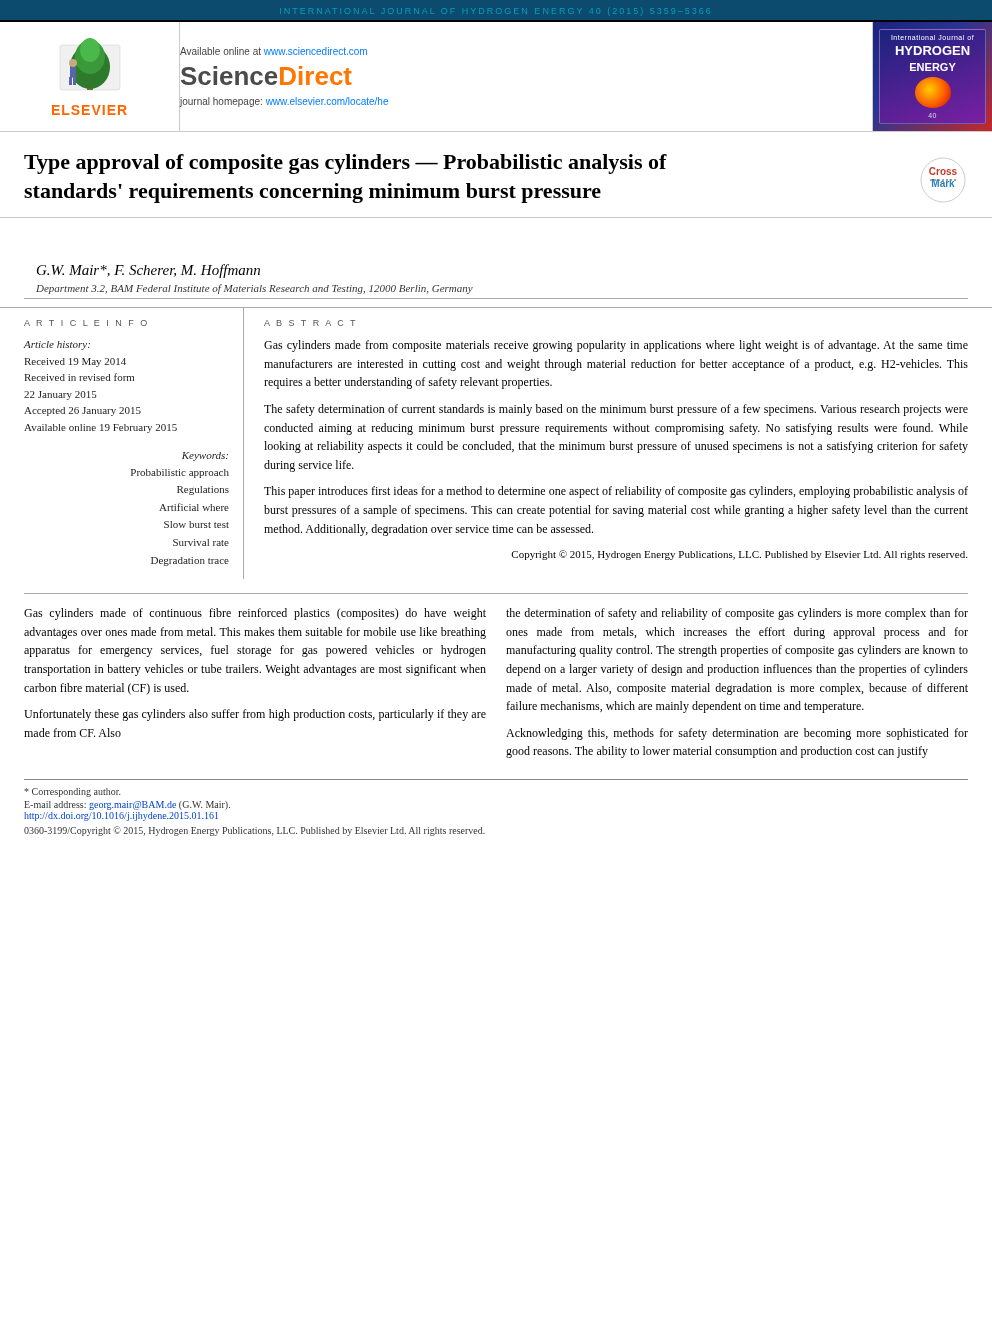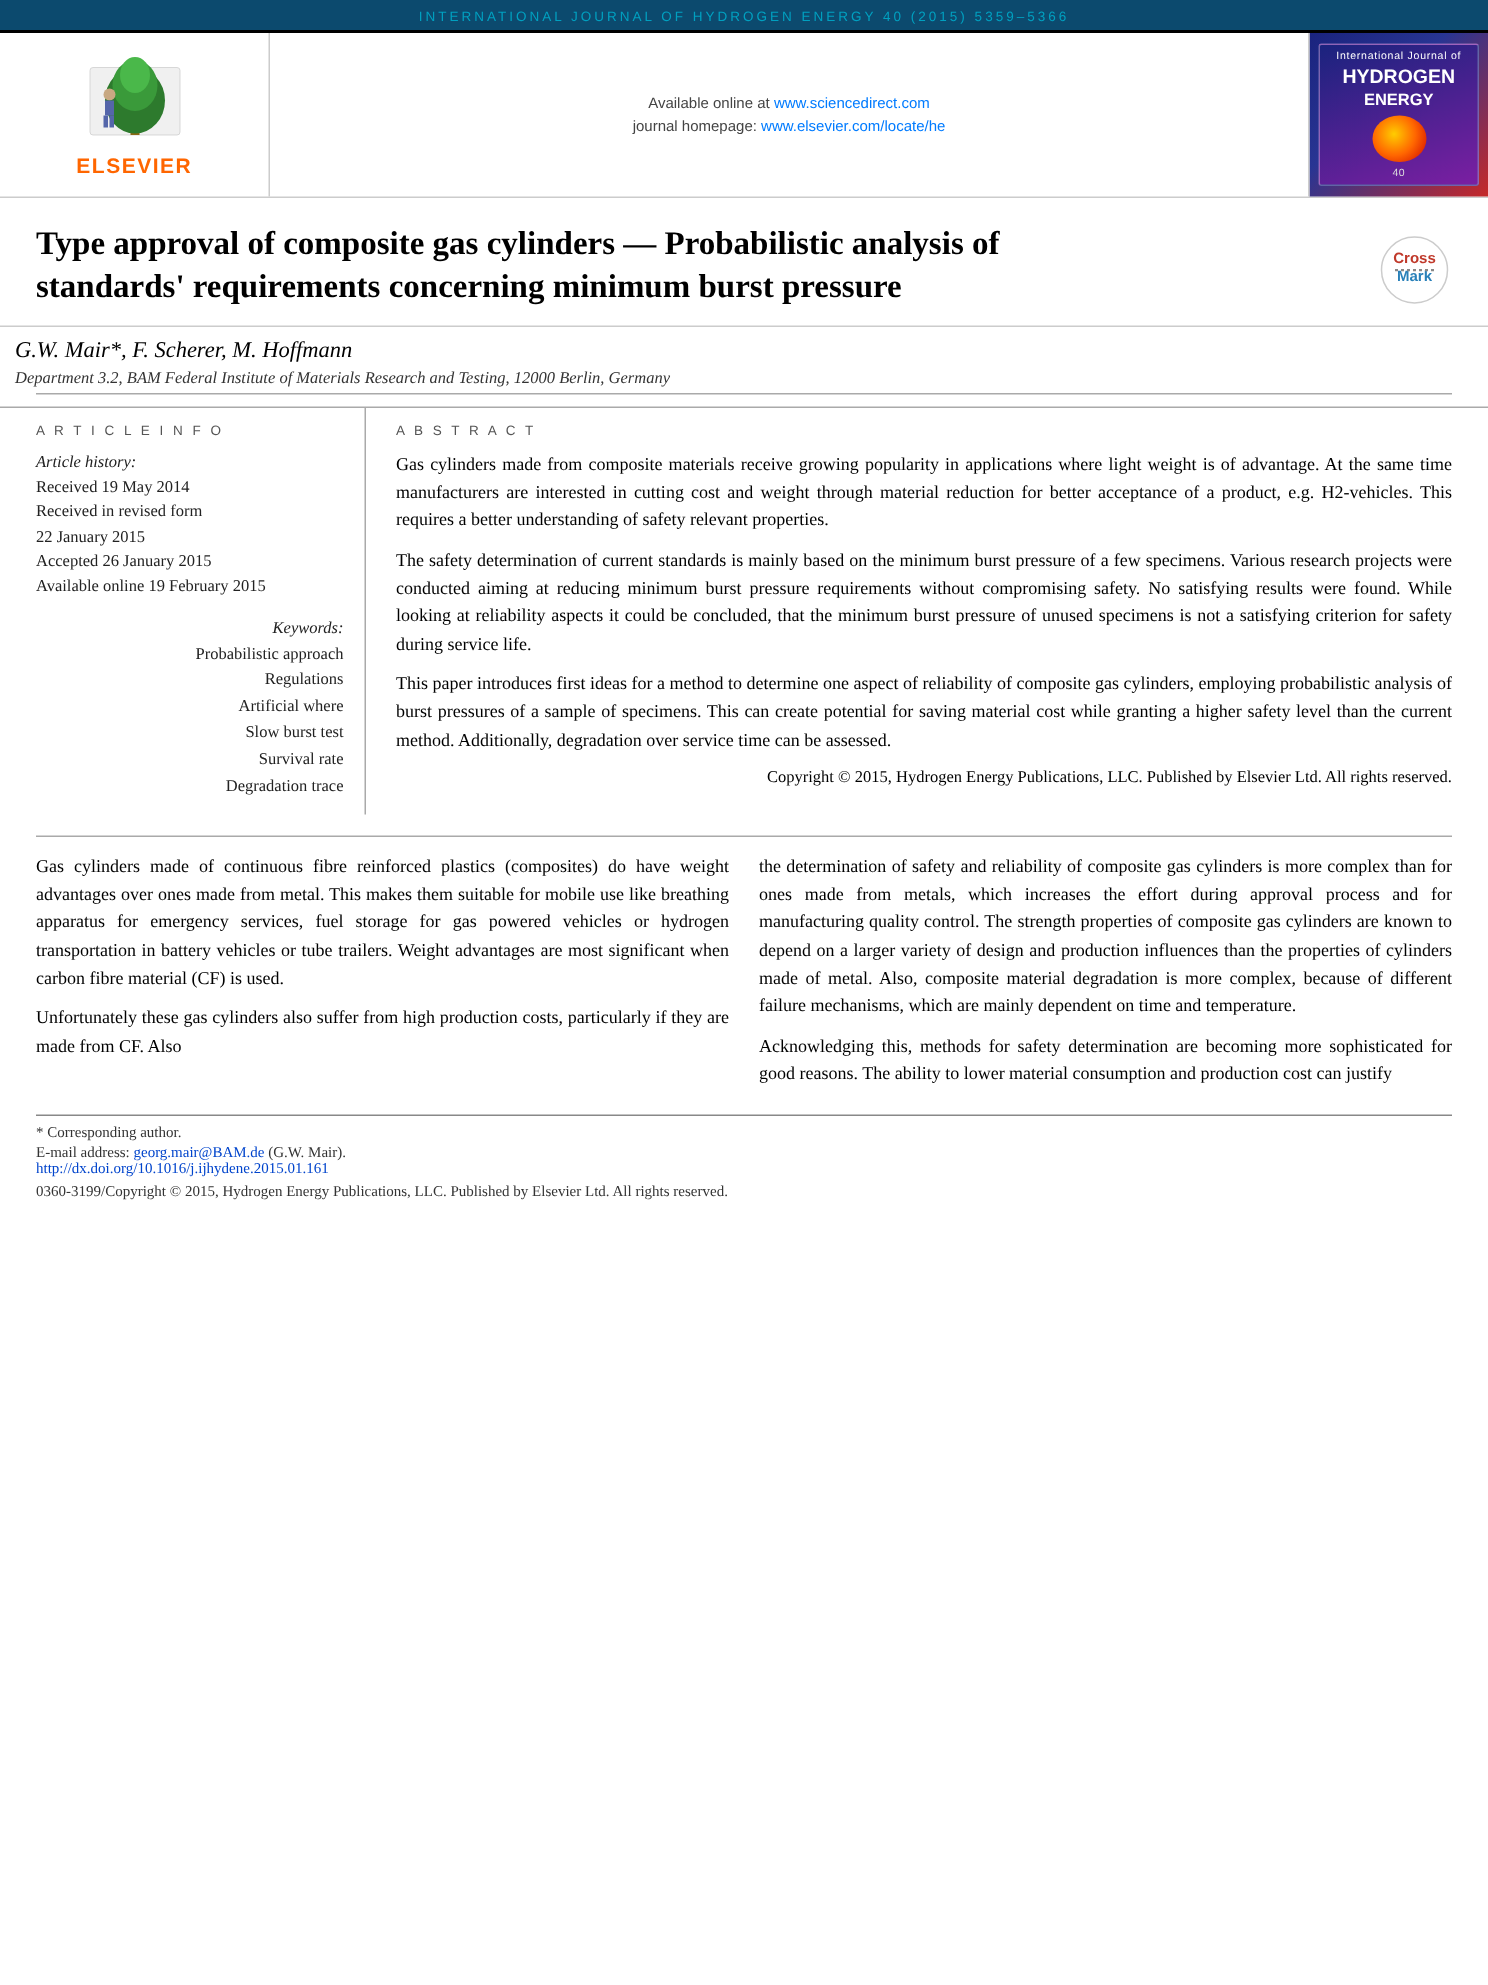--- a/index.html
+++ b/index.html
@@ -52,21 +52,20 @@
       font-family: Arial, sans-serif;
       font-size: 14px;
       font-weight: bold;
       letter-spacing: 1px;
       margin-top: 2px;
     }
     .sciencedirect-center {
       flex: 1;
       display: flex;
       flex-direction: column;
-      align-items: center;
       justify-content: center;
       gap: 4px;
     }
     .available-online {
       font-family: Arial, sans-serif;
       font-size: 10px;
       color: #444;
     }
     .available-online a {
       color: #007bff;
@@ -171,21 +170,22 @@
       margin-left: 10px;
       margin-top: 4px;
     }
     .crossmark-svg {
       width: 46px;
       height: 46px;
     }
 
     
     .authors-section {
-      padding: 8px 24px 4px 10px;
+      padding: 8px 24px 4px 36px;
+      margin-top: 36px;
     }
     .authors-line {
       font-size: 15px;
       font-style: italic;
       color: #000;
     }
     .affiliation-line {
       font-size: 11px;
       font-style: italic;
       color: #333;
@@ -322,20 +322,23 @@
       <rect x="14" y="42" width="3" height="8" fill="#5566aa"></rect>
       <rect x="18" y="42" width="3" height="8" fill="#5566aa"></rect>
     </svg>
     <div class="elsevier-wordmark">ELSEVIER</div>
   </div>
 
   <div class="sciencedirect-center">
     <div class="available-online">
       <span>Available online at</span>
       <a href="#">www.sciencedirect.com</a>
+    </div>
+    <div class="sciencedirect-logo">
+      <span class="sci">Science</span><span class="direct">Direct</span>
     </div>
     <div class="journal-homepage">
       <span>journal homepage:</span>
       <a href="#">www.elsevier.com/locate/he</a>
     </div>
   </div>
 
   <div class="journal-thumb">
     <div class="journal-thumb-inner">
       <div class="intl">International Journal of</div>

